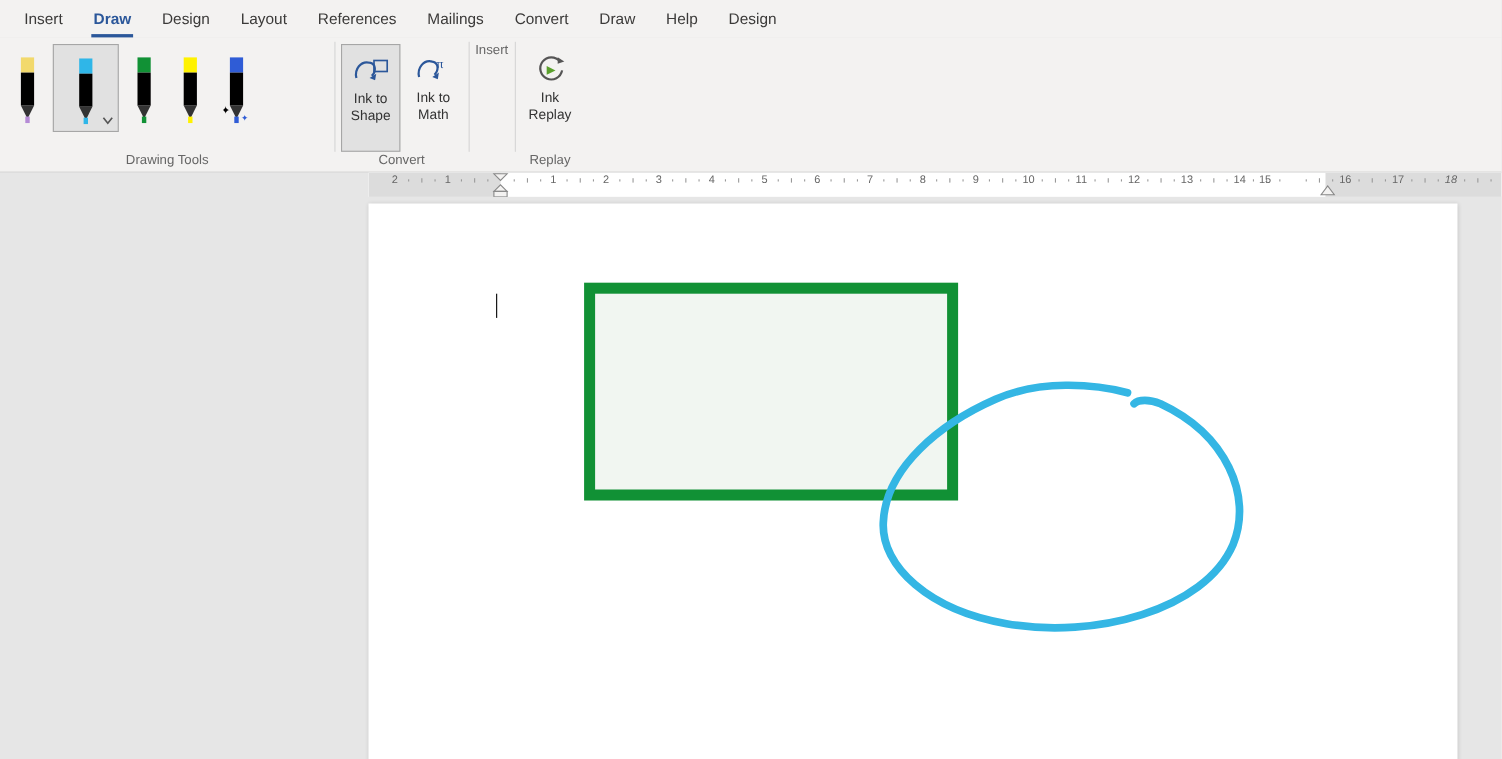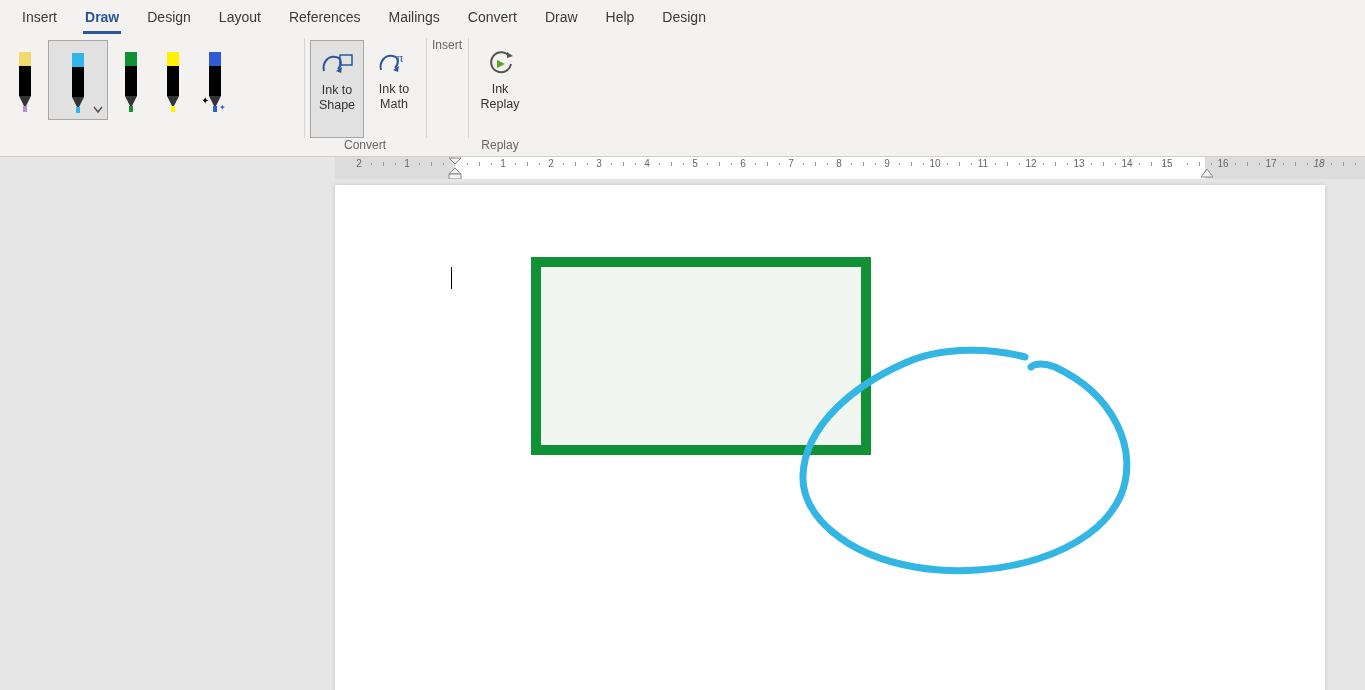--- a/index.html
+++ b/index.html
@@ -268,20 +268,21 @@
           <svg width="24" height="60" viewBox="0 0 24 60">
             <rect x="6" y="0" width="12" height="14" fill="#2f5cd6"></rect>
             <rect x="6" y="14" width="12" height="30" fill="#000000"></rect>
             <polygon points="6,44 18,44 12,56" fill="#333"></polygon>
             <rect x="10" y="54" width="4" height="6" fill="#2f5cd6"></rect>
             <text x="-2" y="52" font-size="10">✦</text>
             <text x="16" y="58" font-size="8" fill="#2f5cd6">✦</text>
           </svg>
         </div>
       </div>
+    <div class="group-label">Drawing Tools</div>
   </div>
 
   <div class="group">
     <div class="group-body">
       <div class="big-btn pressed">
         <div class="icon-slot">
           <svg width="34" height="30" viewBox="0 0 34 30">
             <path d="M4 22 C 2 14, 8 6, 16 8 C 22 9, 22 16, 18 20" fill="none" stroke="#2b579a" stroke-width="2"></path>
             <polygon points="16,22 22,18 21,24" fill="#2b579a"></polygon>
             <rect x="20" y="6" width="12" height="10" fill="none" stroke="#2b579a" stroke-width="1.5"></rect>
@@ -397,21 +398,21 @@
         <div class="tick mid" style="left: 720px;"></div>
         <div class="tick dot" style="left: 732px;"></div>
         <div class="num" style="left: 744px;">13</div>
         <div class="tick dot" style="left: 756px;"></div>
         <div class="tick mid" style="left: 768px;"></div>
         <div class="tick dot" style="left: 780px;"></div>
         <div class="num" style="left: 792px; text-align: center;">14</div>
         <div class="tick dot" style="left: 804px;"></div>
         <div class="tick mid" style="left: 816px;"></div>
         <div class="tick dot" style="left: 828px;"></div>
-        <div class="num" style="left: 832px;">15</div>
+        <div class="num" style="left: 815px;">15</div>
         <div class="tick dot" style="left: 852px;"></div>
         <div class="tick mid" style="left: 864px;"></div>
         <div class="tick dot" style="left: 876px;"></div>
         <div class="num" style="left: 888px;">16</div>
         <div class="tick dot" style="left: 900px;"></div>
         <div class="tick mid" style="left: 912px;"></div>
         <div class="tick dot" style="left: 924px;"></div>
         <div class="num" style="left: 936px;">17</div>
         <div class="tick dot" style="left: 948px;"></div>
         <div class="tick mid" style="left: 960px;"></div>

